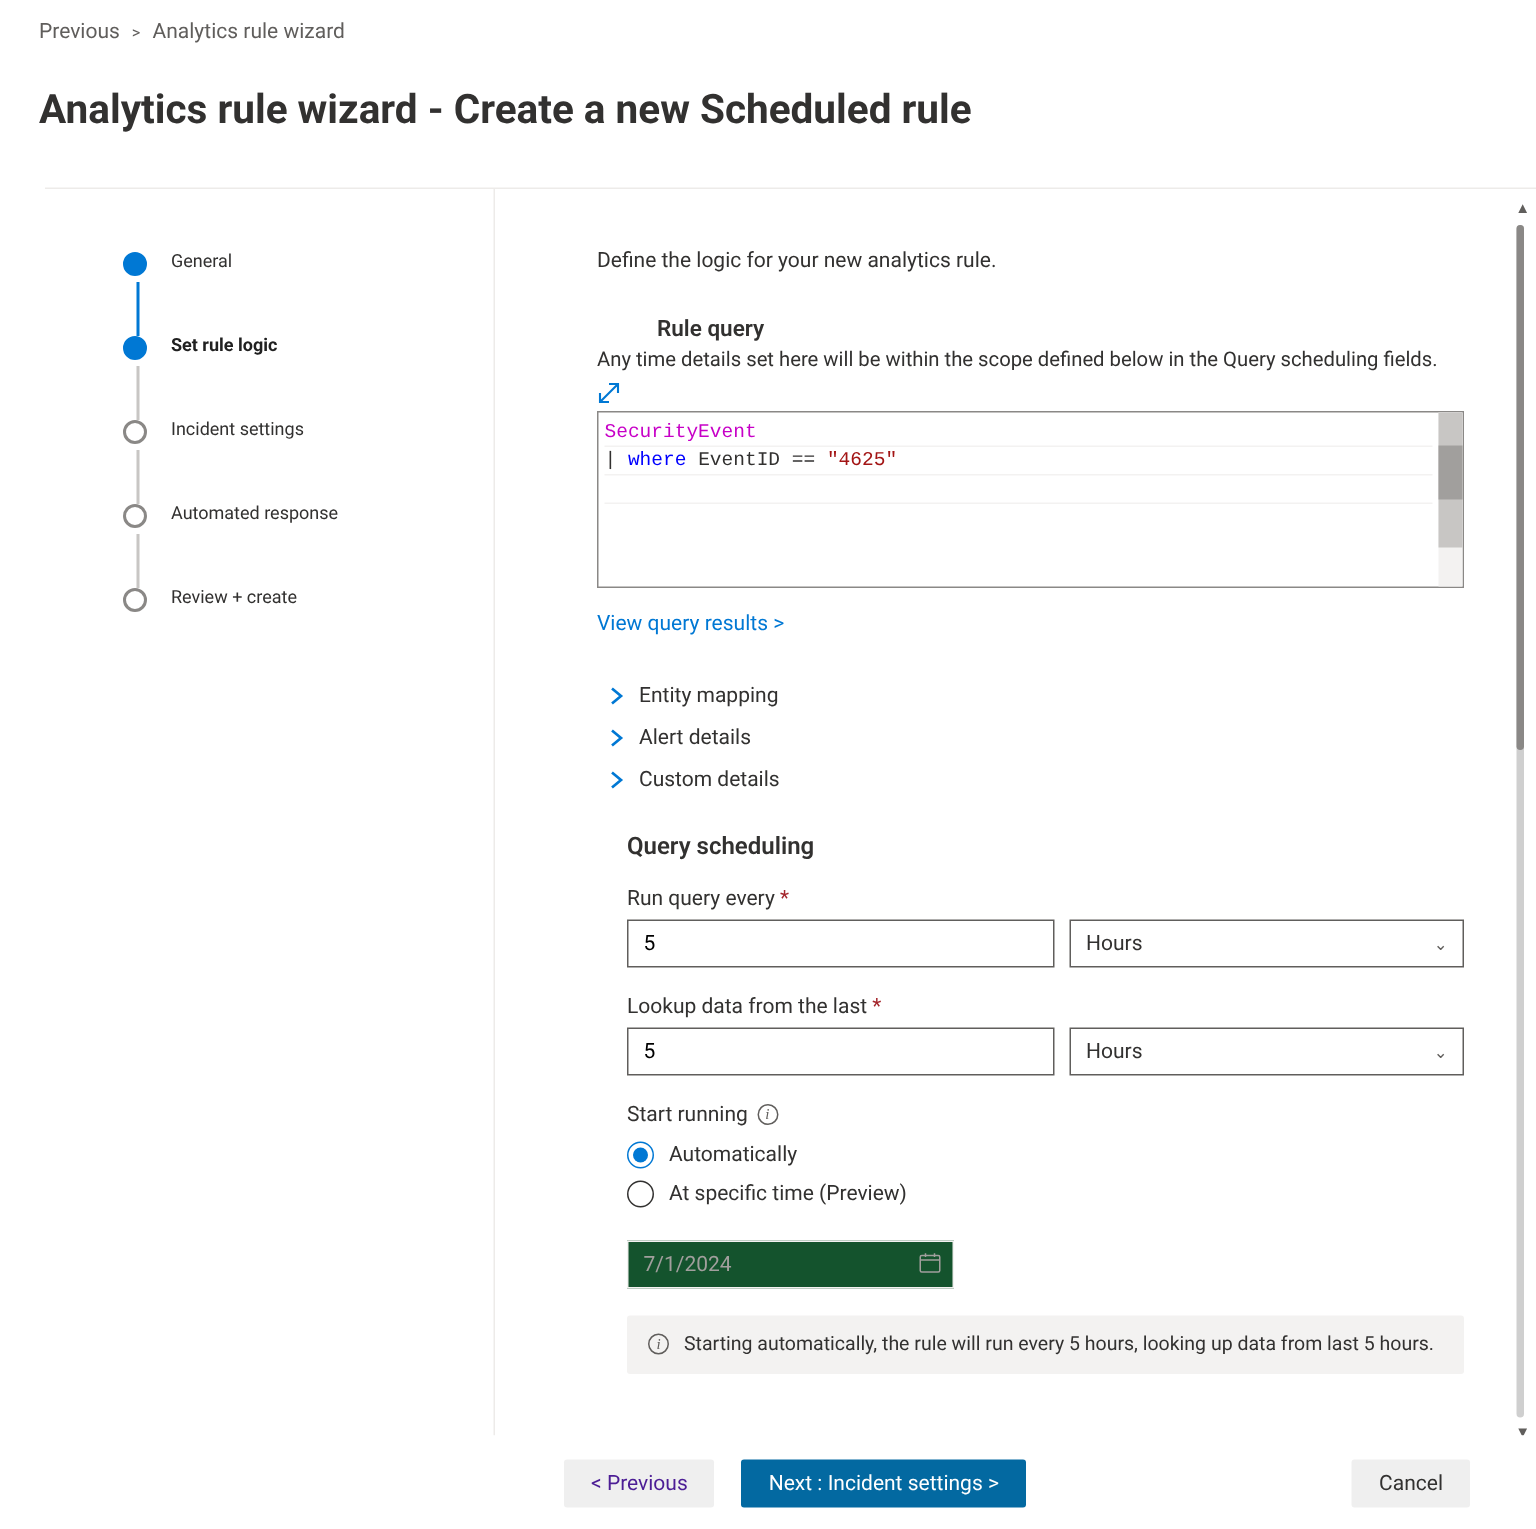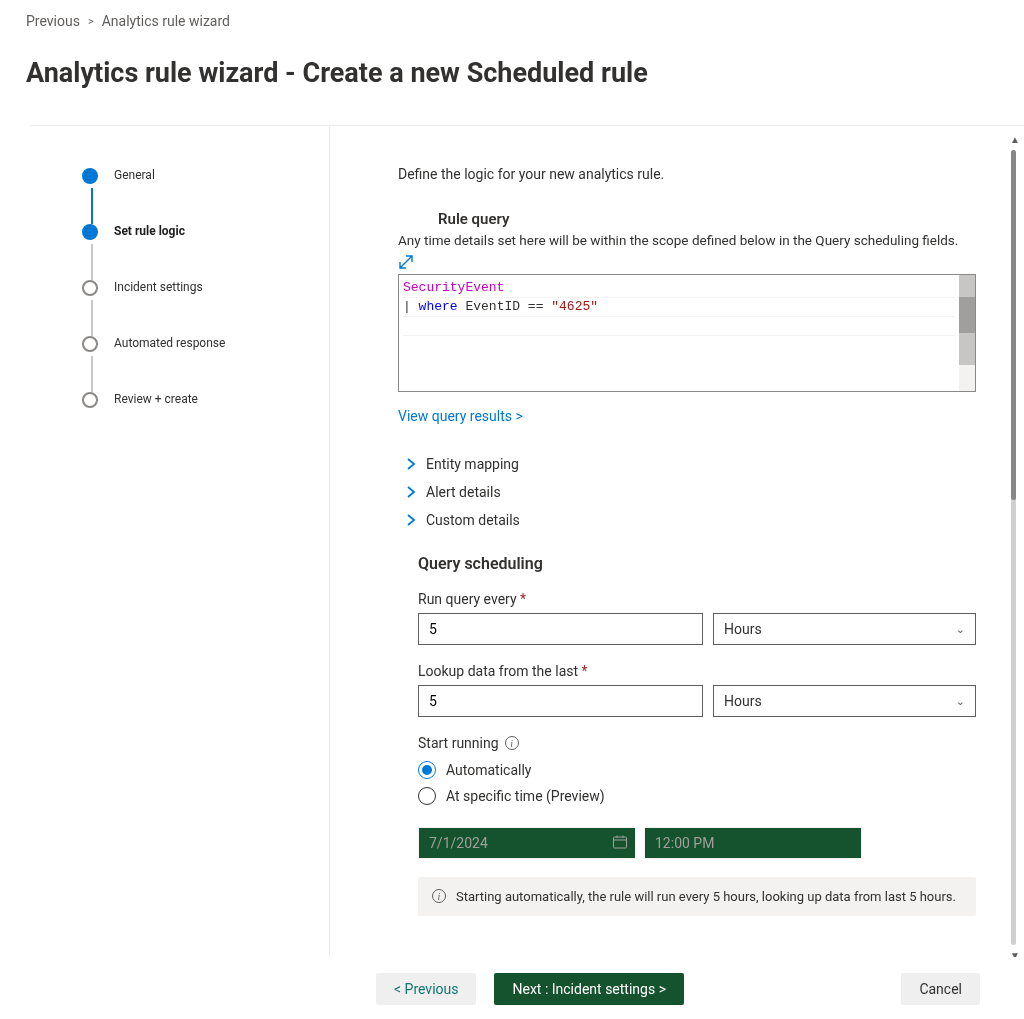--- a/index.html
+++ b/index.html
@@ -86,22 +86,22 @@
 
   
   .outer-scroll-up { position: absolute; right: 4px; top: 8px; font-size: 10px; color: #605e5c; cursor: pointer; }
   .outer-scroll-down { position: absolute; right: 4px; bottom: 8px; font-size: 10px; color: #605e5c; cursor: pointer; }
   .outer-track { position: absolute; right: 8px; top: 24px; bottom: 24px; width: 5px; background: #cfcfcf; border-radius: 3px; }
   .outer-thumb { position: absolute; right: 8px; top: 24px; width: 5px; height: 350px; background: #8a8886; border-radius: 3px; cursor: pointer; }
 
   
   .footer { position: absolute; left: 0; right: 0; bottom: 0; height: 62px; display: flex; align-items: center; padding: 0 44px 0 376px; gap: 18px; background: #fff; border-top: 1px solid #fff; }
   .btn { height: 32px; padding: 0 18px; border: none; font-size: 14px; font-family: inherit; cursor: pointer; border-radius: 2px; }
-  .btn-prev { background: #efefef; color: #0f766e; }
-  .btn-next { background: #14532d; color: #fff; }
+  .btn-prev { background: #efefef; color: #4c1d95; }
+  .btn-next { background: #0369a1; color: #fff; }
   .btn-cancel { background: #efefef; color: #323130; margin-left: auto; }
 
   svg { display: block; }
 </style>
 </head>
 <body>
 
 <div class="page">
 
   <nav class="breadcrumb">
@@ -261,25 +261,20 @@
               </div>
               <span class="cal-icon">
                 <svg width="16" height="16" viewBox="0 0 16 16">
                     <rect x="1.5" y="3" width="13" height="11" rx="1" stroke="#a19f9d" fill="none"></rect>
                     <line x1="1.5" y1="6" x2="14.5" y2="6" stroke="#a19f9d"></line>
                     <line x1="5" y1="1.5" x2="5" y2="4" stroke="#a19f9d"></line>
                     <line x1="11" y1="1.5" x2="11" y2="4" stroke="#a19f9d"></line>
                   </svg>
               </span>
             </div>
-            <div class="time-box">
-              <div class="disabled-input">
-                <span>12:00 PM</span>
-              </div>
-            </div>
           </div>
 
           <div class="info-banner">
             <span class="info-icon" style="flex-shrink:0;">i</span>
             <span>Starting automatically, the rule will run every 5 hours, looking up data from last 5 hours.</span>
           </div>
         </div>
 
       </div>
     </div>

